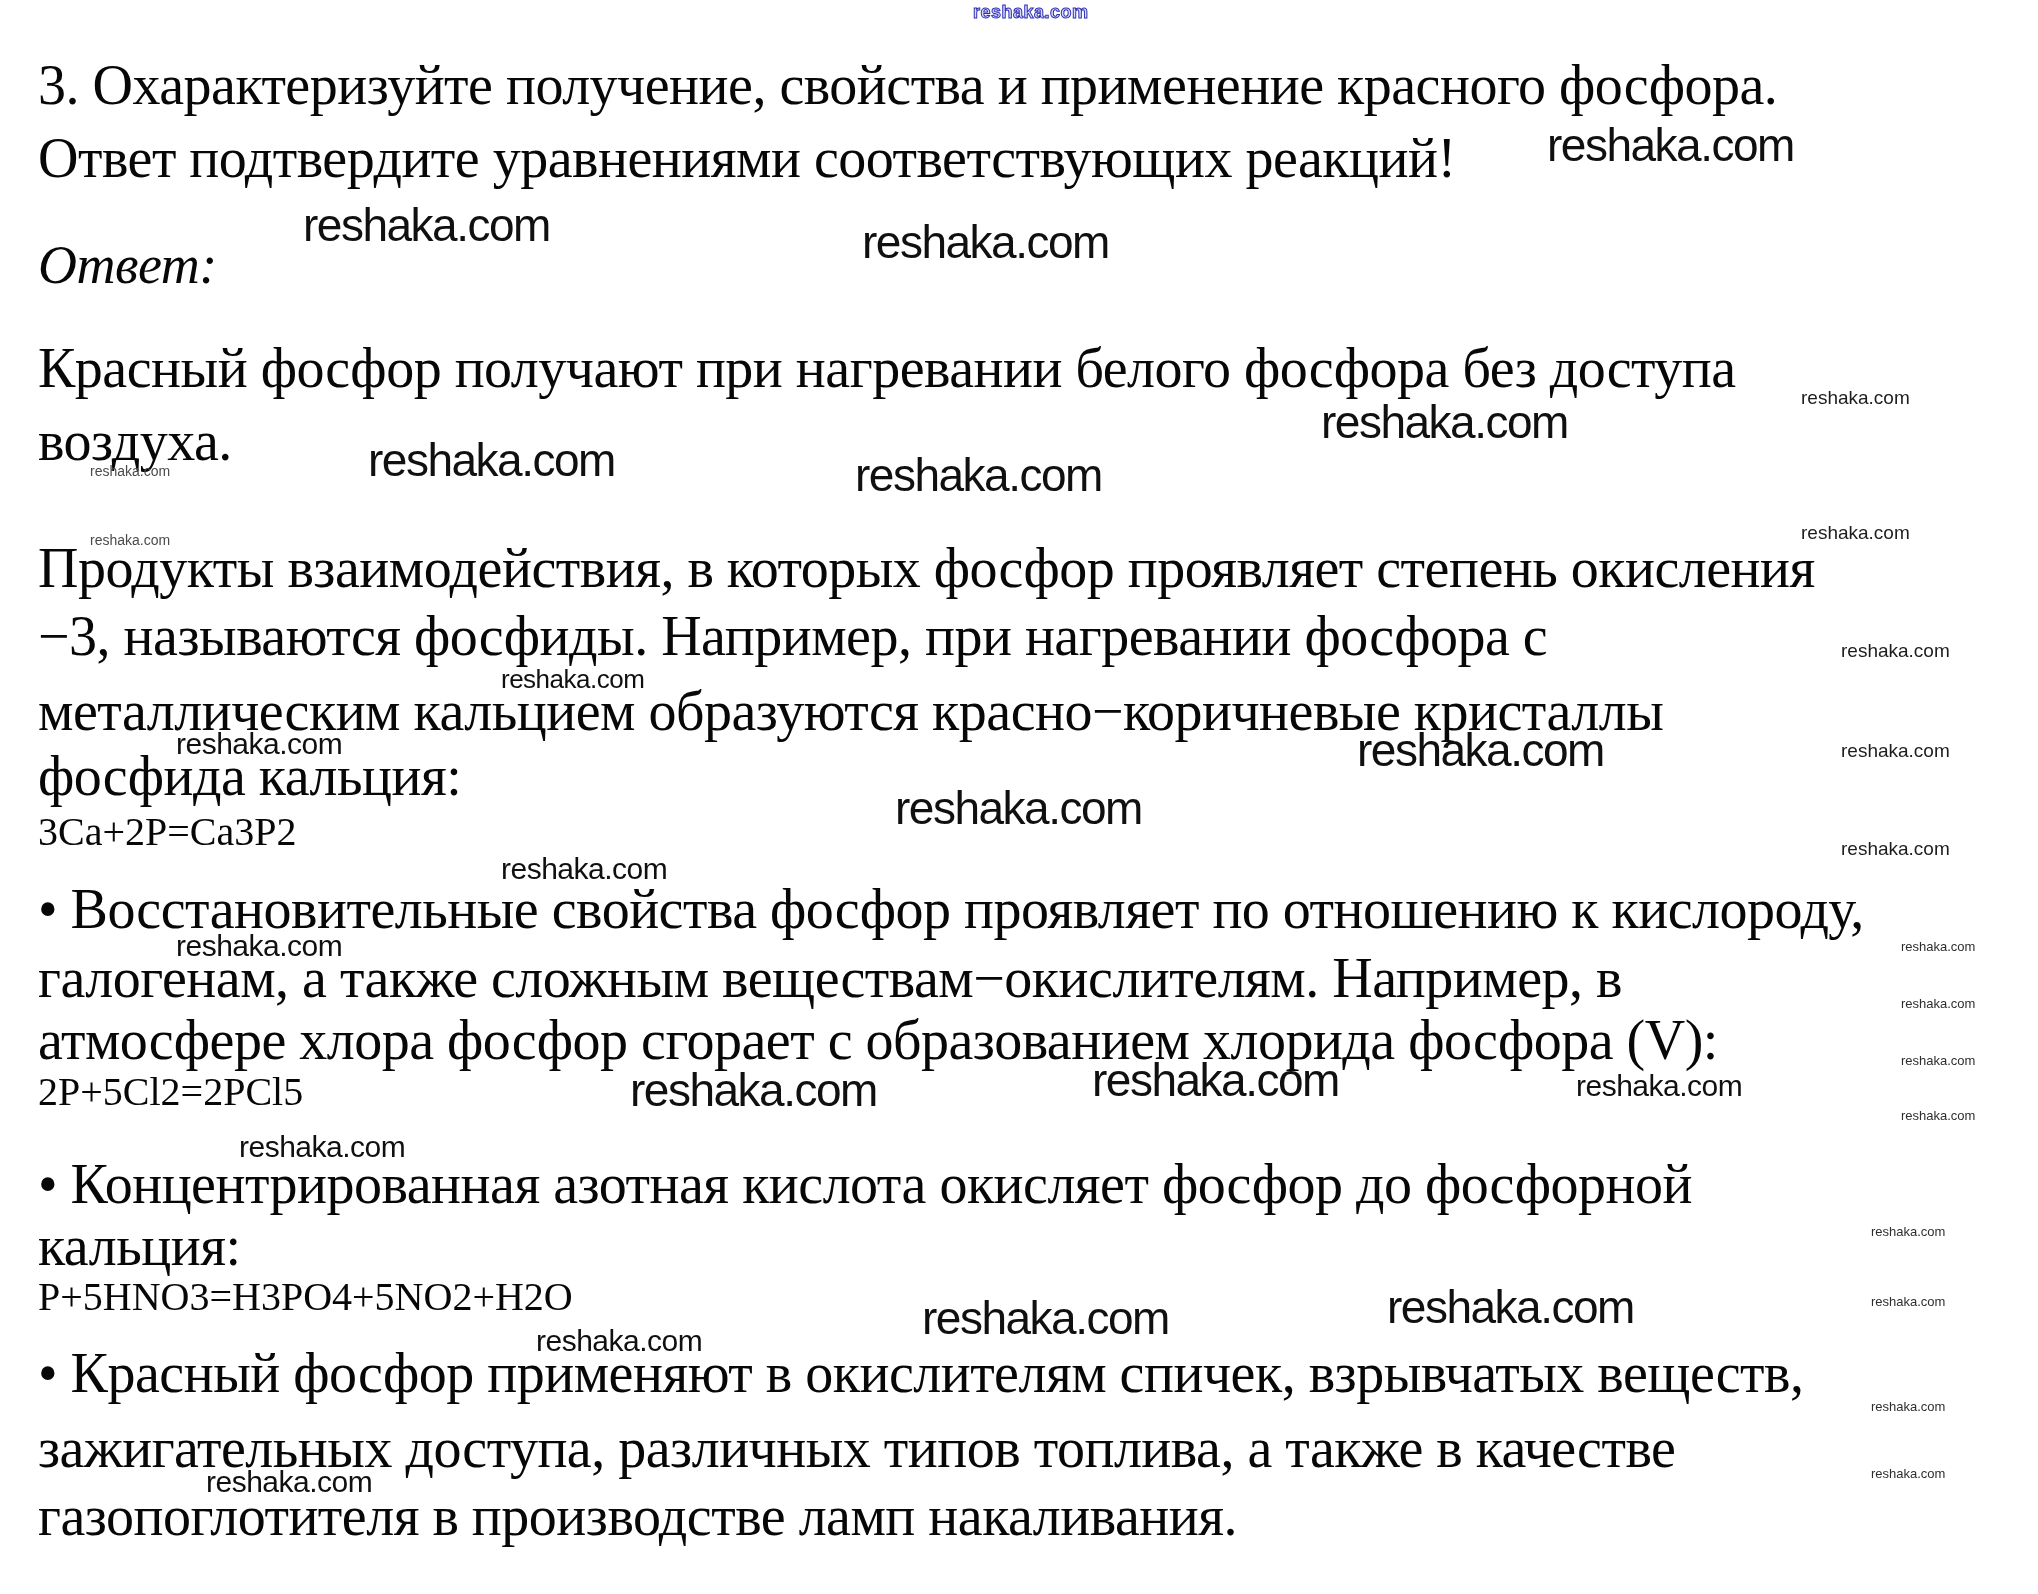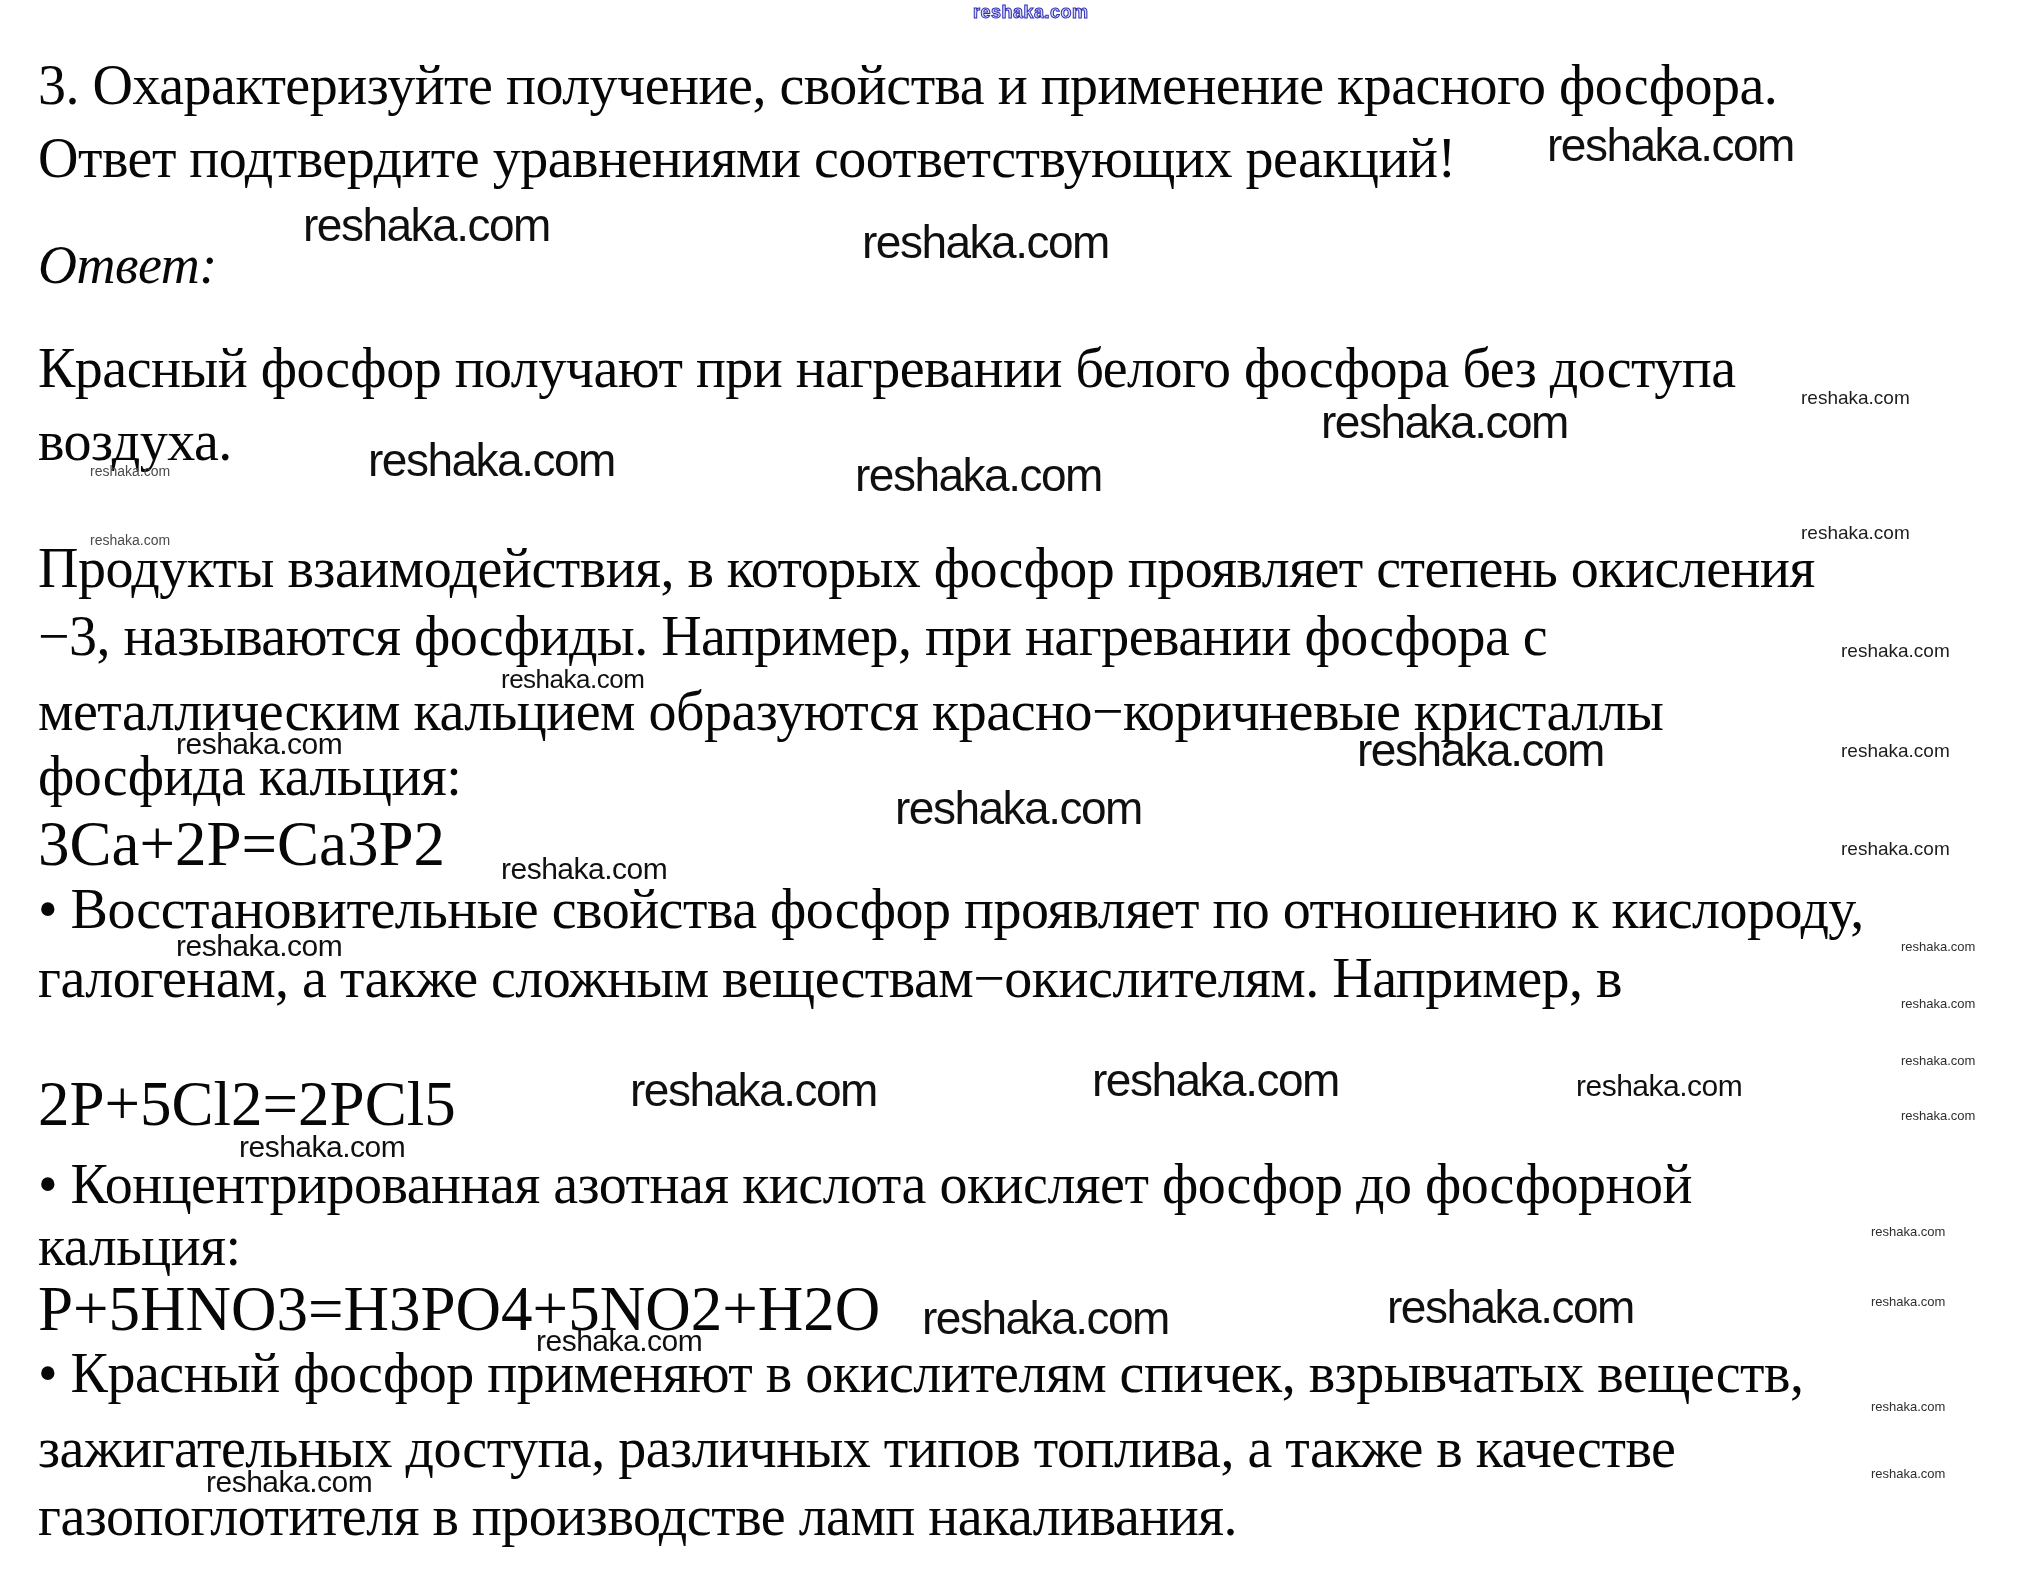--- a/index.html
+++ b/index.html
@@ -13,21 +13,21 @@
   }
   .line {
     position: absolute;
     left: 38px;
     white-space: nowrap;
     font-size: 56px;
     line-height: 1.1;
     color: #070707;
     letter-spacing: -0.5px;
   }
-  .line.eq { font-size: 63px; letter-spacing: 0; }
+  .line.eq { font-size: 40px; letter-spacing: 0; }
   .line.italic { font-style: italic; font-size: 54px; }
   .wm {
     position: absolute;
     font-family: "Liberation Sans", sans-serif;
     white-space: nowrap;
     line-height: 1;
     color: #101010;
   }
   .wm.lg { font-size: 46px; letter-spacing: -1.5px; }
   .wm.md { font-size: 30px; letter-spacing: -0.5px; }
@@ -55,20 +55,21 @@
 
   <div class="line" style="top:338px">Красный фосфор получают при нагревании белого фосфора без доступа</div>
   <div class="line" style="top:411px">воздуха.</div>
   <div class="line" style="top:538px">Продукты взаимодействия, в которых фосфор проявляет степень окисления</div>
   <div class="line" style="top:606px">−3, называются фосфиды. Например, при нагревании фосфора с</div>
   <div class="line" style="top:681px">металлическим кальцием образуются красно−коричневые кристаллы</div>
   <div class="line" style="top:746px">фосфида кальция:</div>
   <div class="line eq" style="top:810px">3Ca+2P=Ca3P2</div>
   <div class="line" style="top:879px">• Восстановительные свойства фосфор проявляет по отношению к кислороду,</div>
   <div class="line" style="top:948px">галогенам, а также сложным веществам−окислителям. Например, в</div>
+  <div class="line" style="top:1010px">атмосфере хлора фосфор сгорает с образованием хлорида фосфора (V):</div>
   <div class="line eq" style="top:1070px">2P+5Cl2=2PCl5</div>
   <div class="line" style="top:1154px">• Концентрированная азотная кислота окисляет фосфор до фосфорной</div>
   <div class="line" style="top:1216px">кальция:</div>
   <div class="line eq" style="top:1275px">P+5HNO3=H3PO4+5NO2+H2O</div>
   <div class="line" style="top:1343px">• Красный фосфор применяют в окислителям спичек, взрывчатых веществ,</div>
   <div class="line" style="top:1418px">зажигательных доступа, различных типов топлива, а также в качестве</div>
   <div class="line" style="top:1486px">газопоглотителя в производстве ламп накаливания.</div>
 
   <span class="wm blue" style="left:973px;top:3px">reshaka.com</span>
 

